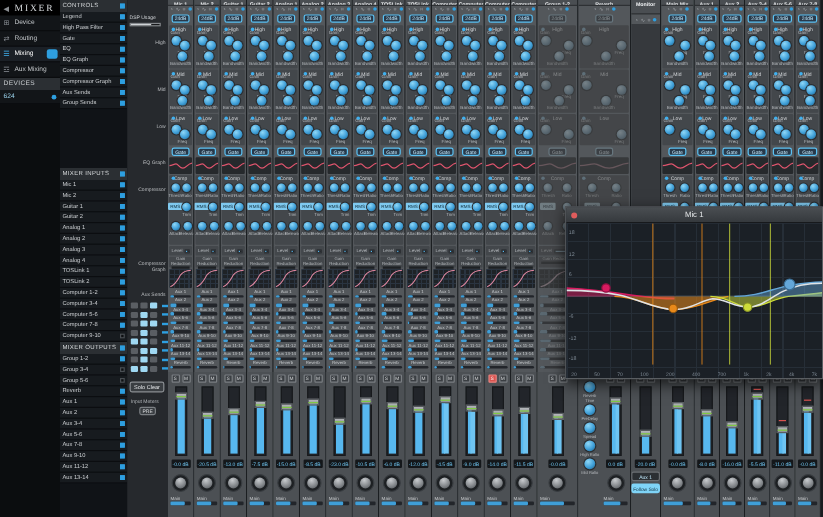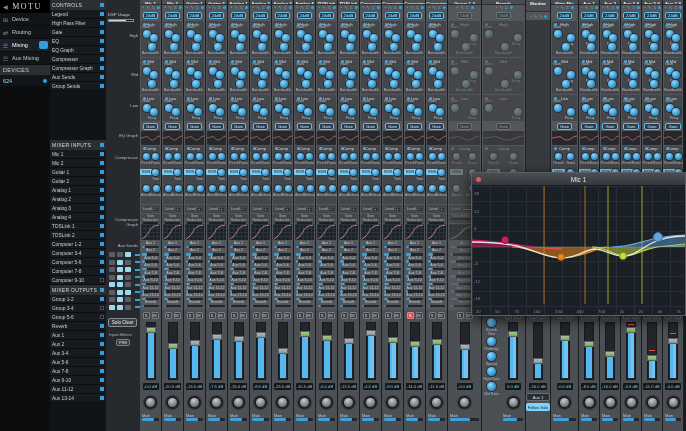--- a/index.html
+++ b/index.html
@@ -122,21 +122,21 @@
   .xlabs { position:absolute; left:4px; right:4px; bottom:1px; display:flex; justify-content:space-between; font-size:4.2px; color:#7d8893; }
 </style>
 </head>
 <body>
 
 <div class="app">
 
   <div class="sidebar">
     <div class="logo-bar">
       <span class="back">◀</span>
-      <span>MOTU</span>
+      <span>MIXER</span>
     </div>
     <div id="nav">
         <div class="nav-item">
           <div class="nico">⊞</div>
           <div style="display: inline;">Device</div>
         </div>
         <div class="nav-item">
           <div class="nico">⇄</div>
           <div style="display: inline;">Routing</div>
         </div>

